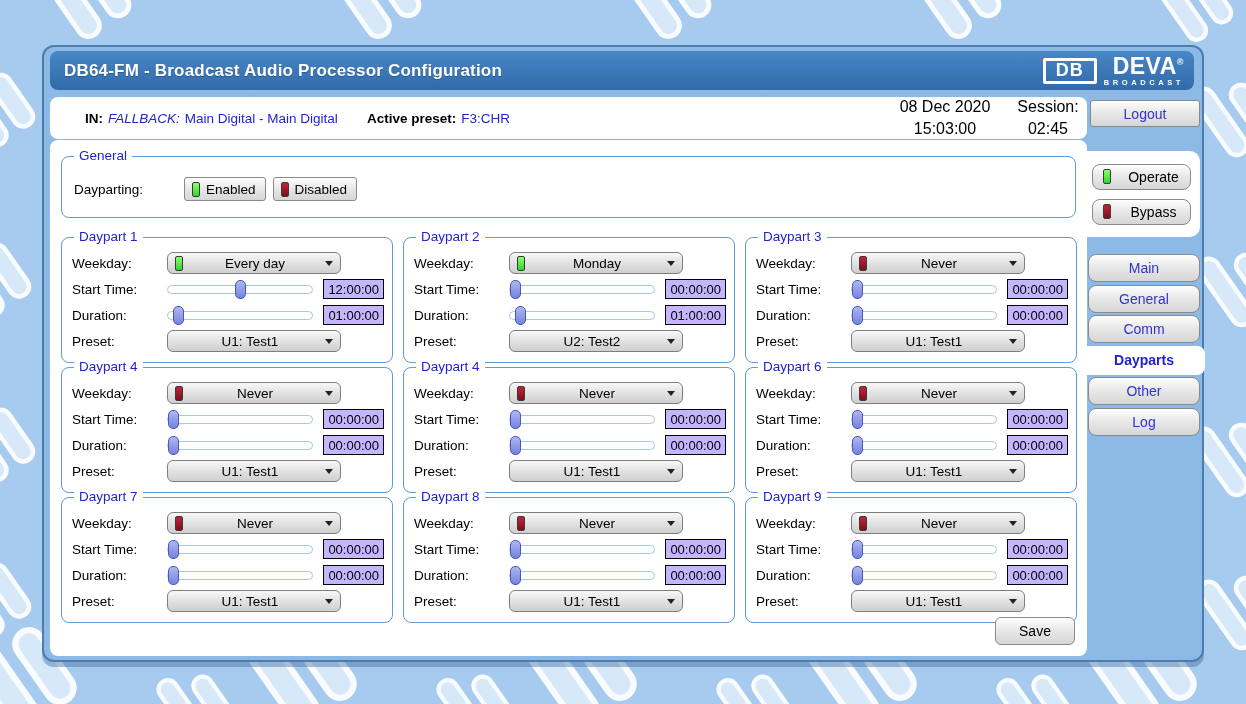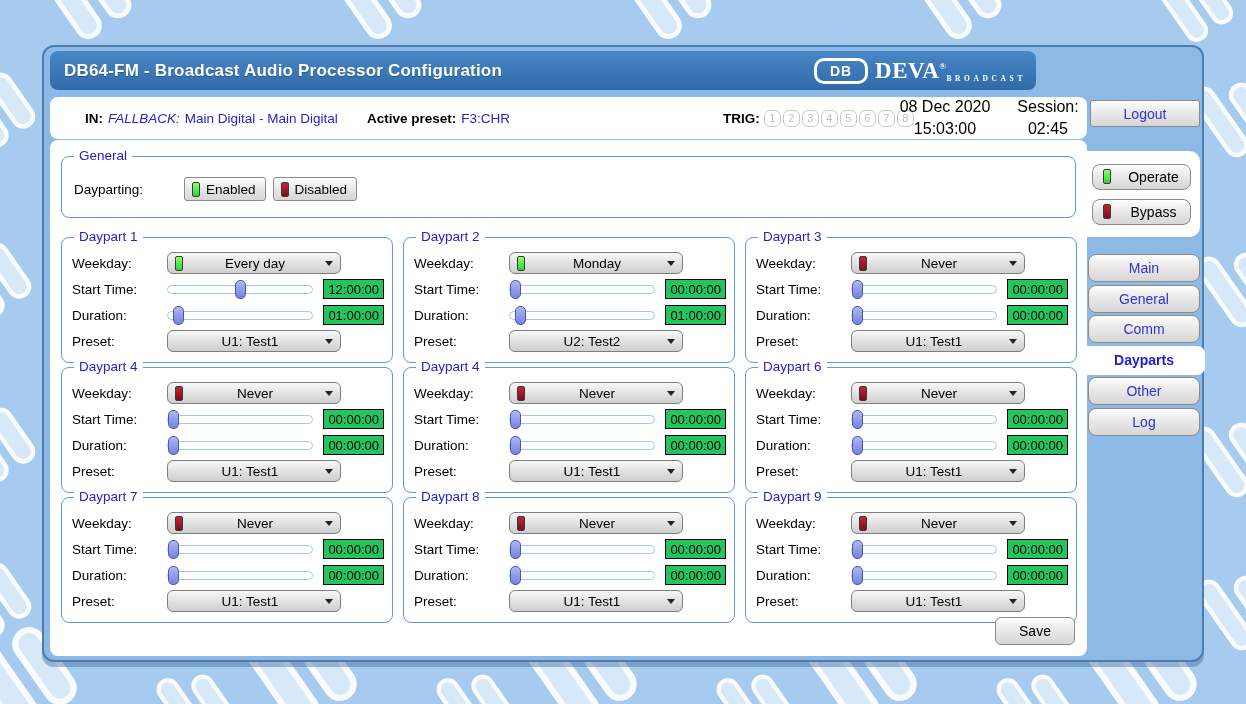--- a/index.html
+++ b/index.html
@@ -24,33 +24,33 @@
   .window {
     position:absolute; left:42px; top:45px; width:1162px; height:617px;
     background:#8cb9e6;
     border:2px solid #4d7dae;
     border-radius:12px;
     box-shadow:0 5px 0 rgba(70,110,160,.45);
   }
 
   
   .titlebar {
-    position:absolute; left:6px; top:4px; width:986px; height:39px;
+    position:absolute; left:6px; top:4px; width:1144px; height:39px;
     background:linear-gradient(#4987c7,#306aa9);
     border-radius:8px;
     display:flex; align-items:center;
     padding:0 10px 0 14px;
   }
   .titlebar h1 { color:#fff; font-size:17px; font-weight:bold; letter-spacing:.2px;
                  text-shadow:0 1px 1px rgba(0,0,0,.25); flex:1; }
   .deva-logo { display:flex; align-items:center; gap:7px; }
-  .deva-db { width:54px; height:26px; border:3px solid #fff; border-radius:10px;
+  .deva-db { width:54px; height:26px; border:3px solid #fff; border-radius:2px;
              display:flex; align-items:center; justify-content:center;
-             color:#fff; font-weight:bold; font-size:14px; letter-spacing:1px; }
-  .deva-word { display:flex; flex-direction:row; align-items:flex-end; line-height:1;font-family:Liberation Serif, serif; }
+             color:#fff; font-weight:bold; font-size:18px; letter-spacing:1px; }
+  .deva-word { display:flex; flex-direction:column; align-items:flex-end; line-height:1; }
   .deva-name { color:#fff; font-weight:bold; font-size:23px; letter-spacing:.5px; }
   .deva-name sup { font-size:9px; vertical-align:super; }
   .deva-sub { color:#fff; font-size:7.5px; font-weight:bold; letter-spacing:3.6px; margin-top:1px; }
 
   
   .statusbar {
     position:absolute; left:6px; top:50px; width:1037px; height:42px;
     background:#fff; border-radius:8px;
     font-size:13.5px; color:#000;
   }
@@ -144,21 +144,21 @@
                    border-right:4px solid transparent; border-top:5px solid #222; }
   .select .led { margin-right:2px; }
 
   .slider { position:relative; width:150px; height:9px; margin-left:2px;
             border:1px solid #a3c6e9; border-radius:5px; background:#fff; }
   .thumb { position:absolute; top:-6px; width:11px; height:19px;
            background:linear-gradient(#aeb7f2,#7583de); border:1px solid #4a57ba;
            border-radius:5px; }
   .timebox { width:62px; height:20px; margin-left:10px; border:1px solid #000;
              display:flex; align-items:center; justify-content:center;
-             font-size:13px; background:#22c55e; }
+             font-size:13px; background:#c4b5fd; }
 
   .btn-save { position:absolute; right:12px; bottom:11px; width:80px; height:28px;
               font-size:14px; border-radius:6px; }
 </style>
 </head>
 <body>
 
 <div class="wm-layer">
     <div class="wm" style="left: 40px; top: -58px; transform: rotate(-35deg) scale(1);">
       <div class="wm-bar b1"></div>
@@ -265,33 +265,20 @@
 
   <div class="statusbar">
     <div class="sb-item sb-in">
       <span class="bold">IN:</span>
       <span class="blue italic">FALLBACK:</span>
       <span class="blue">Main Digital - Main Digital</span>
     </div>
     <div class="sb-item sb-preset">
       <span class="bold">Active preset:</span>
       <span class="blue">F3:CHR</span>
-    </div>
-    <div class="sb-item sb-trig">
-      <span class="bold">TRIG:</span>
-      <span class="trig-badges">
-          <span class="trig-badge">1</span>
-          <span class="trig-badge">2</span>
-          <span class="trig-badge">3</span>
-          <span class="trig-badge">4</span>
-          <span class="trig-badge">5</span>
-          <span class="trig-badge">6</span>
-          <span class="trig-badge">7</span>
-          <span class="trig-badge">8</span>
-        </span>
     </div>
     <div class="sb-block sb-datetime">
       <span>08 Dec 2020</span>
       <span>15:03:00</span>
     </div>
     <div class="sb-block sb-session">
       <span>Session:</span>
       <span>02:45</span>
     </div>
   </div>

